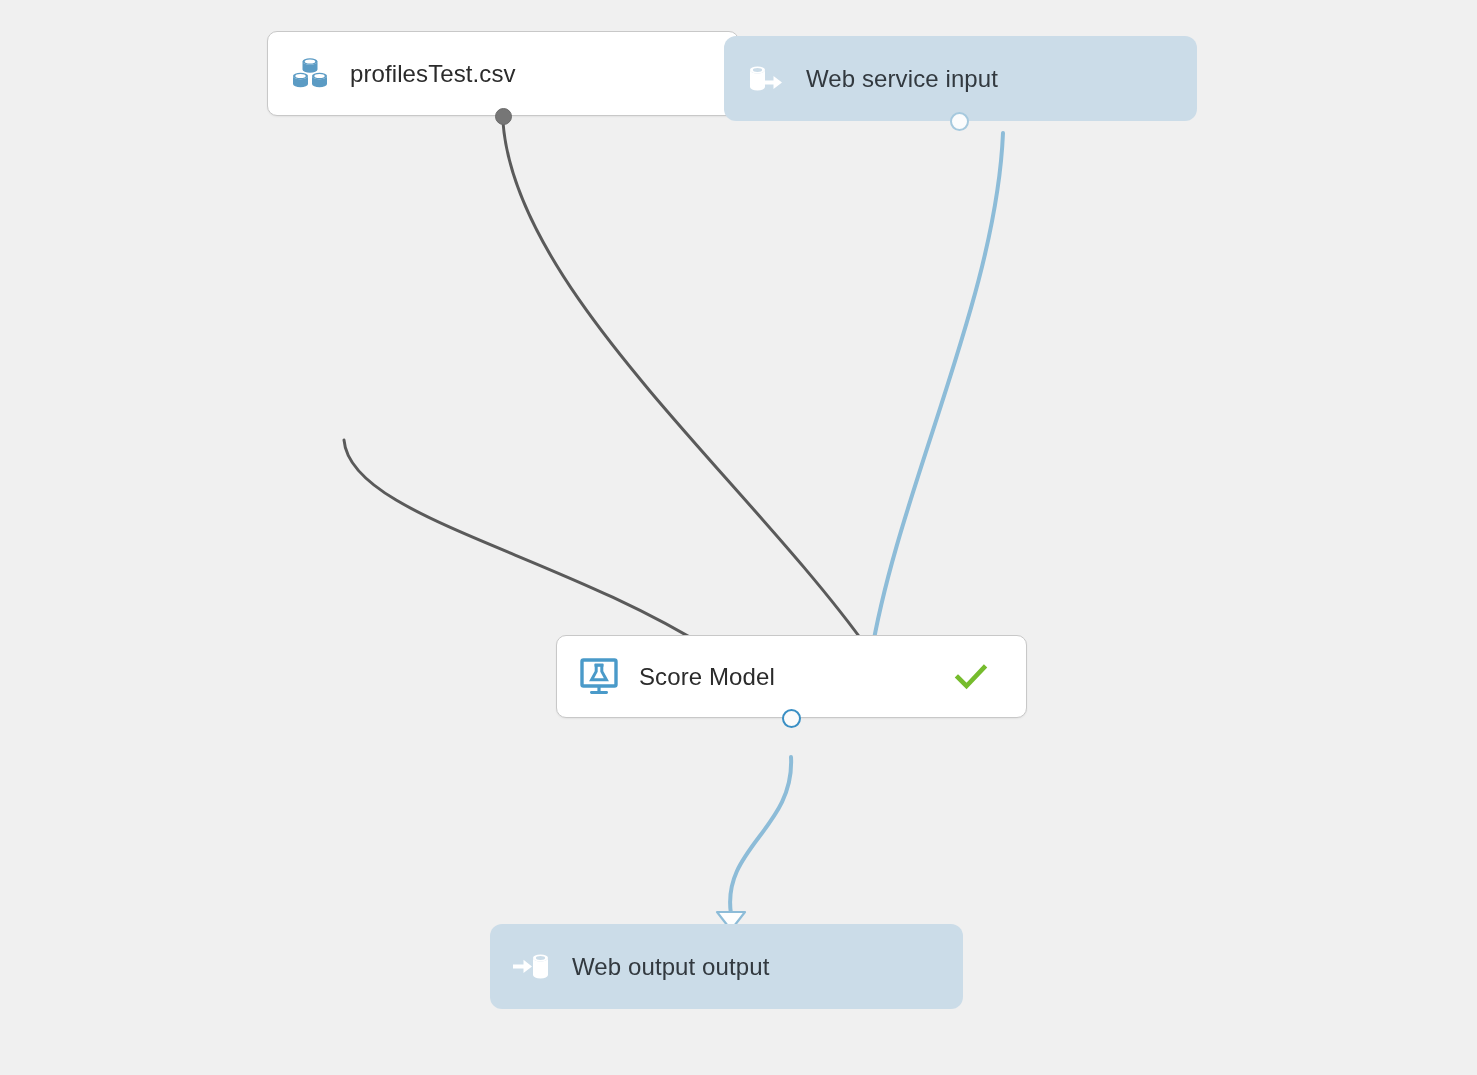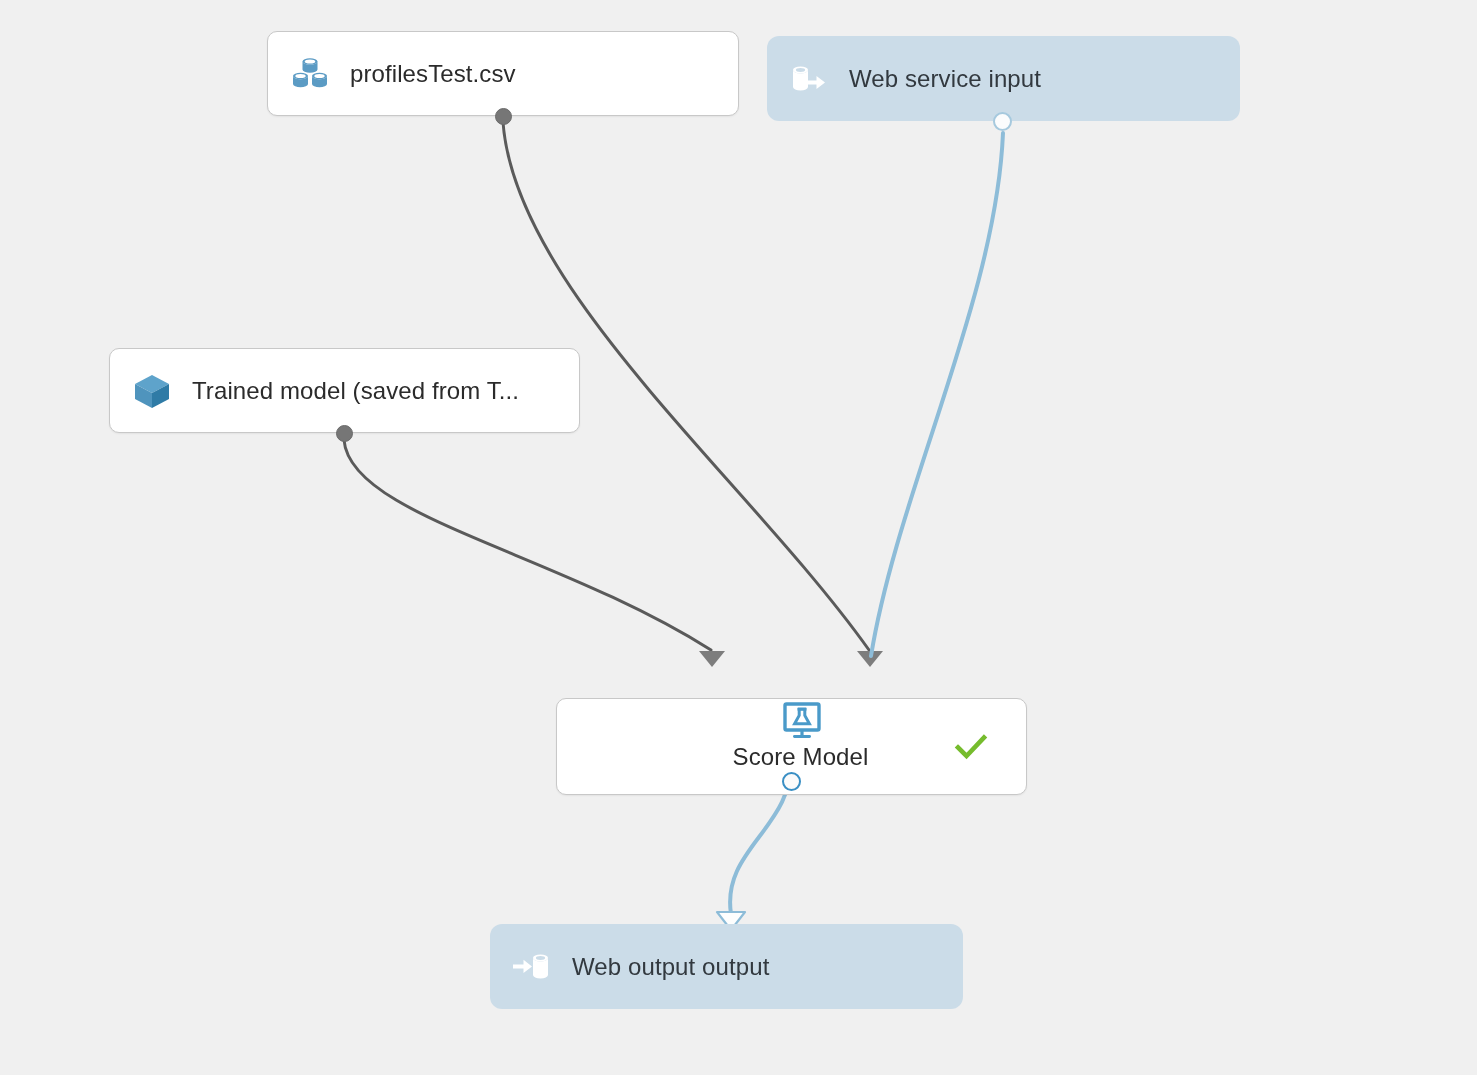--- a/index.html
+++ b/index.html
@@ -140,48 +140,37 @@
           <ellipse cx="30.5" cy="23" rx="7.5" ry="3.2"></ellipse>
           <path d="M23 23 v8 a7.5 3.2 0 0 0 15 0 v-8 a7.5 3.2 0 0 1 -15 0 z"></path>
           <ellipse cx="30.5" cy="23" rx="5.2" ry="2.1" fill="#ffffff"></ellipse>
         </g>
       </svg>
     </span>
     <span class="node-label">profilesTest.csv</span>
     <span class="port out-filled" style="left:227px; top:76px;"></span>
   </div>
 
-  <div class="node webservice" style="left:767px; top:36px; width:473px; height:85px;">
+  <div class="node webservice" style="left:724px; top:36px; width:473px; height:85px;">
     <span class="node-icon">
       <svg width="42" height="42" viewBox="0 0 42 42" xmlns="http://www.w3.org/2000/svg">
         <g fill="#ffffff">
           <ellipse cx="12.5" cy="12" rx="7.5" ry="3.4"></ellipse>
           <path d="M5 12 v17 a7.5 3.4 0 0 0 15 0 v-17 a7.5 3.4 0 0 1 -15 0 z"></path>
           <ellipse cx="12.5" cy="12" rx="4.6" ry="1.9" fill="#cbdce8"></ellipse>
           <path d="M18 22.5 h10.5 v-4.6 l8.5 6.6 -8.5 6.6 v-4.6 h-10.5 z"></path>
         </g>
       </svg>
     </span>
     <span class="node-label">Web service input</span>
     <span class="port out-hollow-blue" style="left:226px; top:76px;"></span>
   </div>
 
-  <div class="node module" style="left:109px; top:348px; width:471px; height:85px;">
-    <span class="node-icon">
-      <svg width="42" height="42" viewBox="0 0 42 42" xmlns="http://www.w3.org/2000/svg">
-        <polygon points="21,5 38,14 21,23 4,14" fill="#5ea3cb"></polygon>
-        <polygon points="4,14 21,23 21,38 4,29" fill="#4f94bd"></polygon>
-        <polygon points="38,14 21,23 21,38 38,29" fill="#2f7ba6"></polygon>
-      </svg>
-    </span>
-    <span class="node-label">Trained model (saved from T...</span>
-    <span class="port out-filled" style="left:226px; top:76px;"></span>
-  </div>
-
-  <div class="node module" style="left:556px; top:698px; width:471px; height:97px;flex-direction:column;">
+
+  <div class="node module" style="left:556px; top:635px; width:471px; height:83px;">
     <span class="node-icon">
       <svg width="42" height="42" viewBox="0 0 42 42" xmlns="http://www.w3.org/2000/svg">
         <rect x="4" y="4" width="34" height="26" rx="1.5" fill="none" stroke="#4a9ac9" stroke-width="3.4"></rect>
         <path d="M18.2 9 h5.6 v6.4 l4.6 8.4 h-14.8 l4.6 -8.4 z" fill="none" stroke="#4a9ac9" stroke-width="3"></path>
         <rect x="16.5" y="8" width="9" height="2.6" fill="#4a9ac9"></rect>
         <rect x="19.4" y="30" width="3.2" height="5" fill="#4a9ac9"></rect>
         <rect x="12" y="35" width="18" height="3" rx="1.4" fill="#4a9ac9"></rect>
       </svg>
     </span>
     <span class="node-label">Score Model</span>

